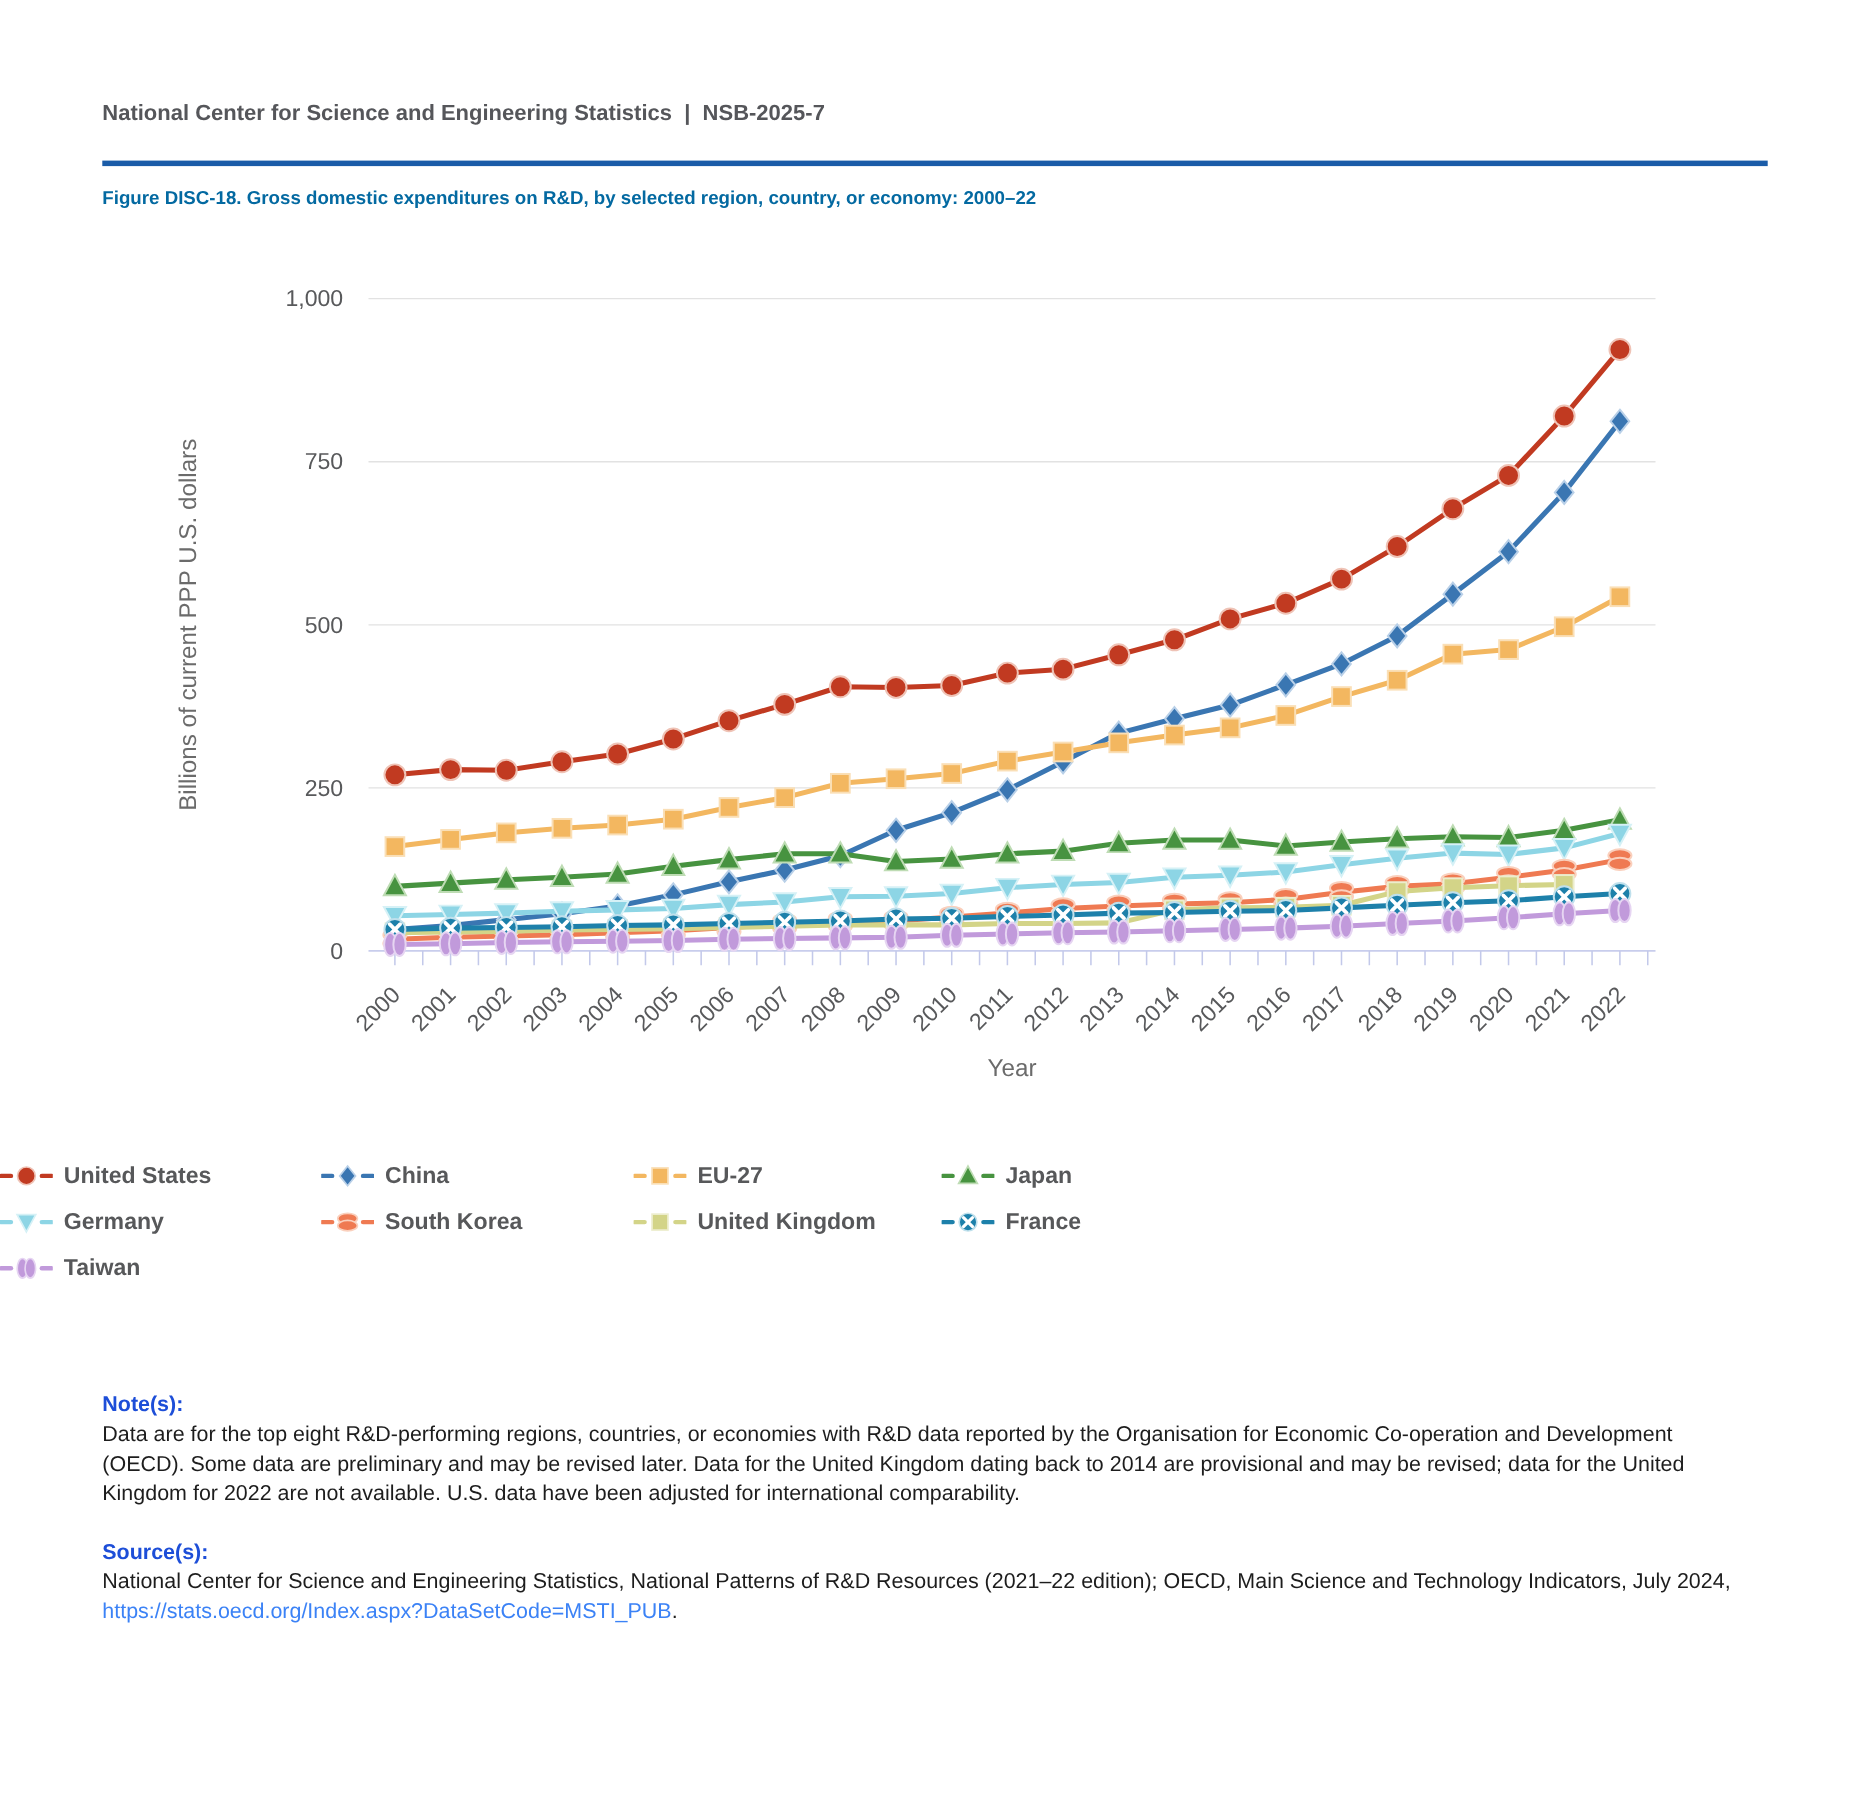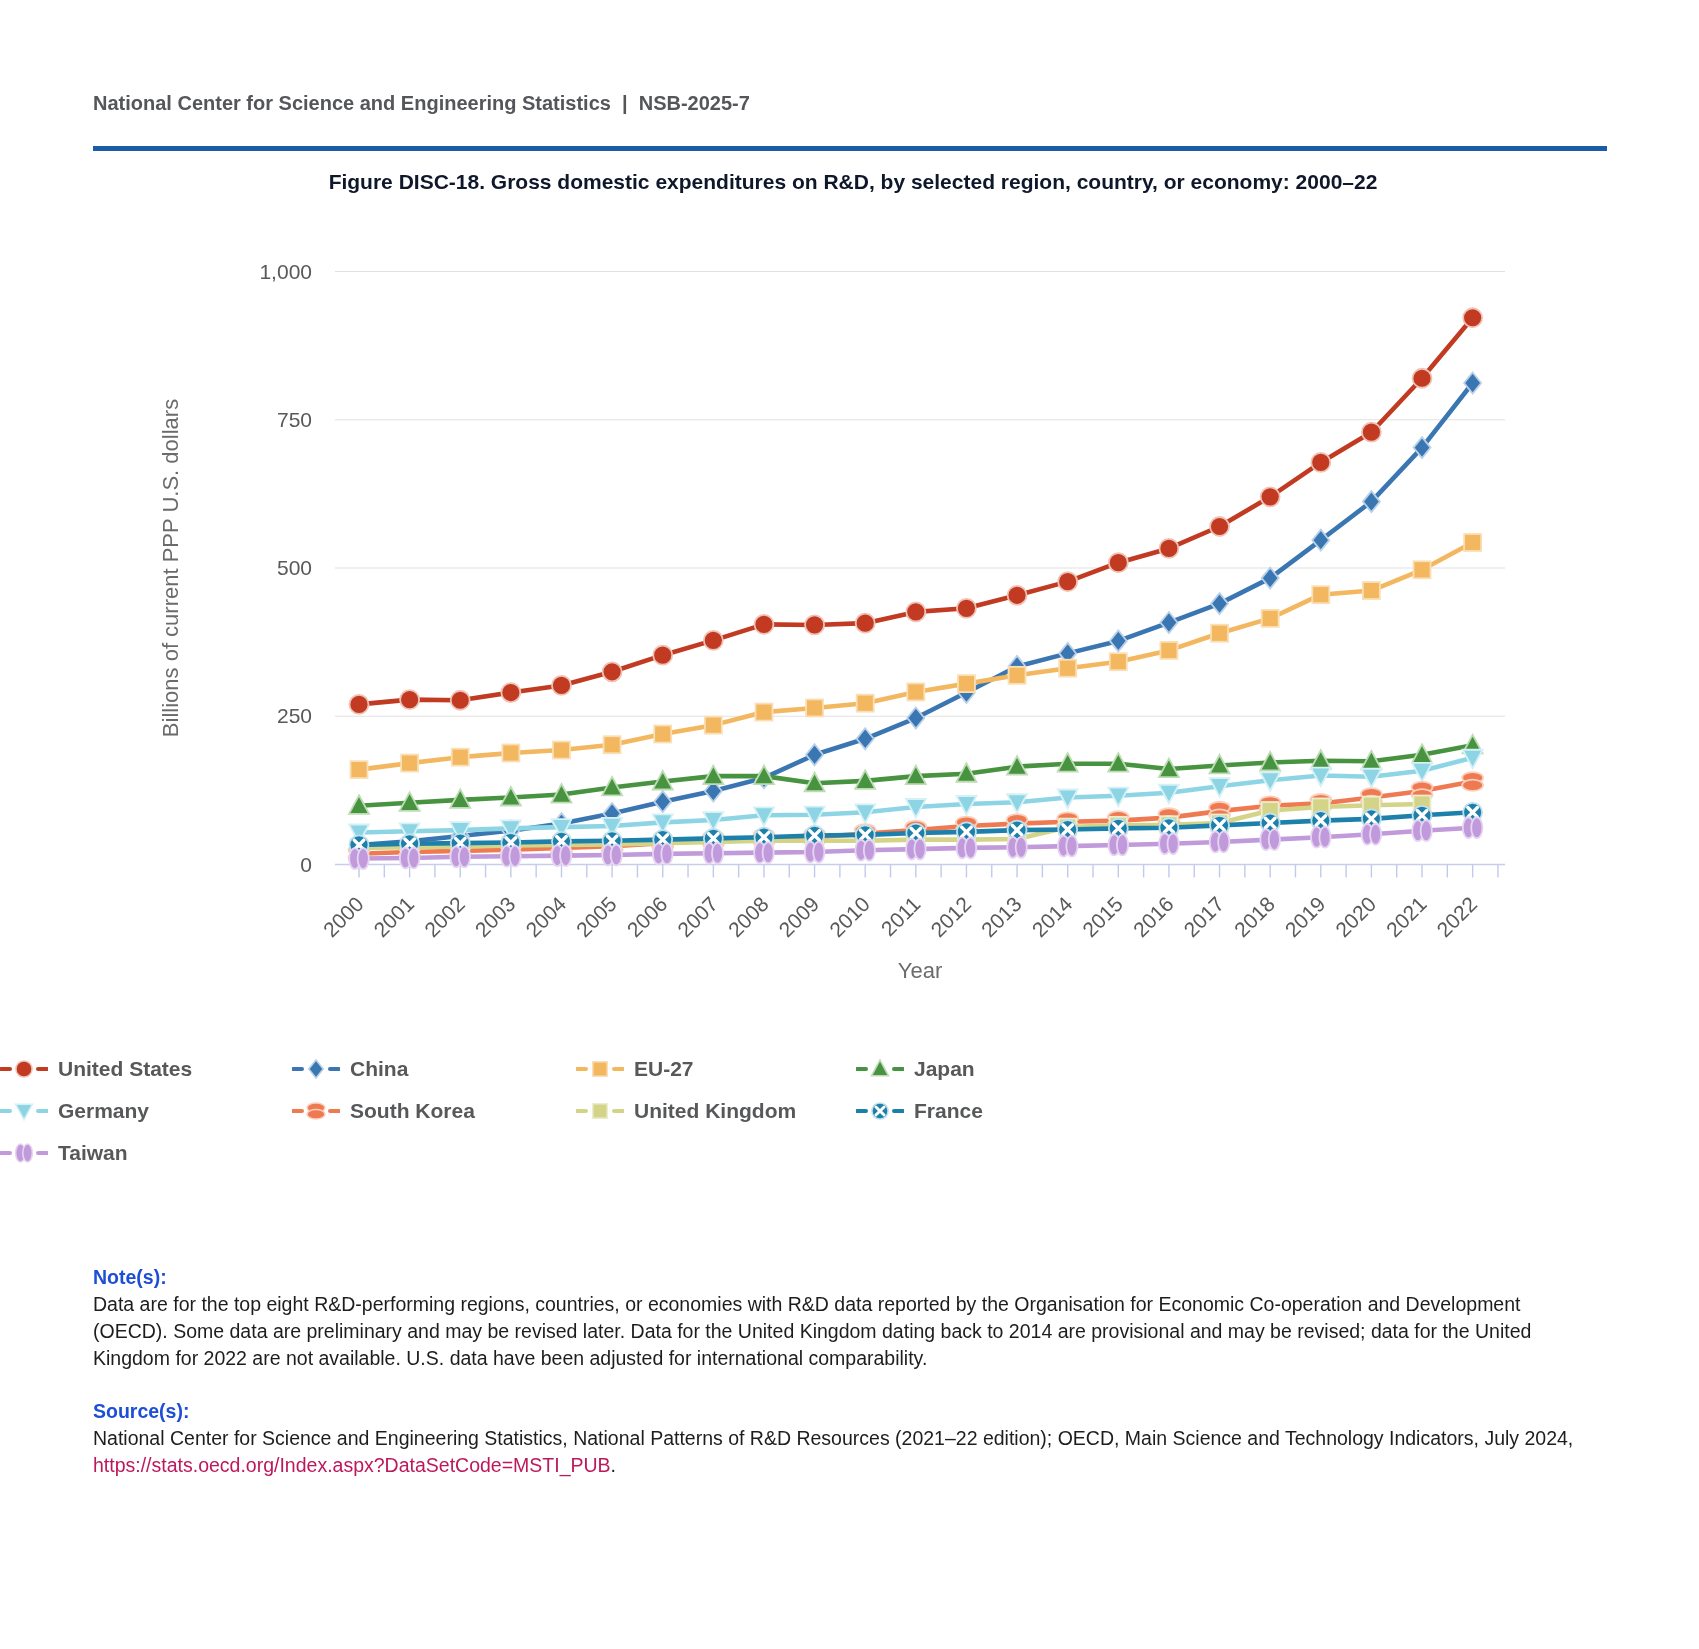--- a/index.html
+++ b/index.html
@@ -1,31 +1,31 @@
 <!DOCTYPE html>
 <html><head>
 <meta charset="utf-8">
 <style>
   html,body{margin:0;padding:0;background:#ffffff;}
   body{font-family:"Liberation Sans", sans-serif; width:1699px; height:1649px; position:relative; overflow:hidden;}
   .root{position:relative;width:1699px;height:1649px;background:#fff;}
   .hdr{position:absolute;left:93px;top:92px;font-size:20px;font-weight:700;color:#55565a;white-space:pre-wrap;}
   .rule{position:absolute;left:93px;top:146px;width:1514px;height:5px;background:#1a5ca8;}
-  .figtitle{position:absolute;left:93px;top:170px;width:1520px;font-size:21px;font-weight:700;color:#0f172a;text-align:center;}
+  .figtitle{position:absolute;left:93px;top:170px;width:1520px;font-size:17px;font-weight:700;color:#0369a1;}
   .chartsvg{position:absolute;left:0;top:0;width:1699px;height:1010px;}
   .legend{position:absolute;left:0;top:1056px;width:1699px;display:grid;
           grid-template-columns:292px 284px 280px auto;row-gap:16px;box-sizing:border-box;}
   .legend-item{display:flex;align-items:center;gap:10px;height:26px;}
   .legend-item span{font-size:21px;font-weight:700;color:#57585a;}
   .notes{position:absolute;left:93px;top:1238px;width:1496px;font-size:19.5px;color:#1d1d1d;line-height:27px;}
   .notes p{margin:0;}
   .abbrev{margin-bottom:26px !important;}
   .lbl{font-weight:700;color:#1d4ed8;margin-top:26px !important;}
   .src-italic{font-style:italic;margin-top:28px !important;}
-  a.srclink{color:#be185d;text-decoration:none;}
+  a.srclink{color:#3b82f6;text-decoration:none;}
 </style>
 </head>
 <body>
 
 <div class="root">
   <div class="hdr">National Center for Science and Engineering Statistics  |  NSB-2025-7</div>
   <div class="rule"></div>
   <div class="figtitle">Figure DISC-18. Gross domestic expenditures on R&amp;D, by selected region, country, or economy: 2000–22</div>
 
   <svg class="chartsvg" id="chart-svg" viewBox="0 0 1699 1010" xmlns="http://www.w3.org/2000/svg">

